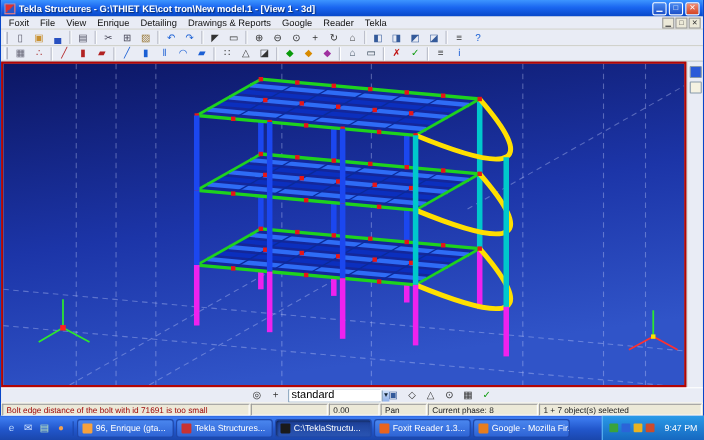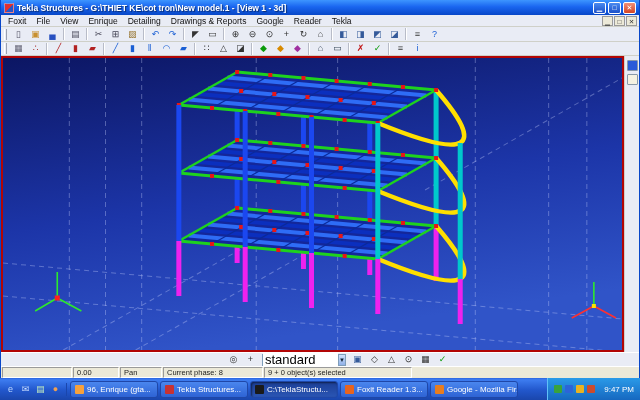--- a/index.html
+++ b/index.html
@@ -41,21 +41,21 @@
 .viewport{flex:1;border:2px solid #b20505;position:relative;min-width:0}
 .viewport svg{display:block;width:100%;height:100%}
 .right-strip{width:15px;background:#e9ecf5;display:flex;flex-direction:column;align-items:center;
   padding-top:4px;gap:3px;border-left:1px solid #cfd0c8}
 .dock-ic{width:11px;height:11px;border:1px solid #8899aa;border-radius:1px;cursor:pointer}
 
 
 .bottom-bar{height:14px;background:#e9ecf5;display:flex;align-items:center;font-size:8px;border-top:1px solid #fff}
 .bottom-bar .spacer{width:224px}
 .combo{display:flex;align-items:center;height:12px;background:#fff;border:1px solid #7f9db9;width:84px;margin:0 3px}
-.combo input{border:0;outline:0;width:75px;font-size:13px;padding-left:2px;font-family:inherit}
+.combo input{border:0;outline:0;width:84px;font-size:10px;padding-left:2px;font-family:inherit}
 .combo .arrow{width:12px;height:100%;background:linear-gradient(#cfe0fa,#8fb0e8);border-left:1px solid #7f9db9;
   font-size:6px;text-align:center;line-height:11px;color:#123;cursor:pointer}
 
 
 .statusbar{height:12px;background:#ece9d8;display:flex;font-size:7.5px;align-items:stretch;gap:1px;
   border-top:1px solid #fff;padding:0 1px}
 .status-cell{border:1px solid;border-color:#9a9a9a #fff #fff #9a9a9a;padding:0 3px;display:flex;
   align-items:center;white-space:nowrap;overflow:hidden;color:#222}
 .status-msg{flex:1;color:#9b0000}
 
@@ -345,25 +345,26 @@
           <span class="tbi" style="color: rgb(52, 90, 154);">▣</span>
           <span class="tbi" style="color: rgb(51, 51, 51);">◇</span>
           <span class="tbi" style="color: rgb(51, 51, 51);">△</span>
           <span class="tbi" style="color: rgb(51, 51, 51);">⊙</span>
           <span class="tbi" style="color: rgb(51, 51, 51);">▦</span>
           <span class="tbi" style="color: rgb(10, 154, 10);">✓</span>
         </span>
     </div>
 
     <div class="statusbar">
+      <div class="status-cell status-msg">Bolt edge distance of the bolt with id 71691 is too small</div>
       <div class="status-cell" style="width:70px"></div>
       <div class="status-cell" style="width:46px">0.00</div>
       <div class="status-cell" style="width:42px">Pan</div>
       <div class="status-cell" style="width:100px">Current phase: 8</div>
-      <div class="status-cell" style="width:148px">9 + 0 object(s) selected</div>
+      <div class="status-cell" style="width:148px">1 + 7 object(s) selected</div>
     </div>
   </div>
 
   <div class="taskbar">
     <span class="quick">
         <span class="ql" style="color: rgb(188, 216, 255);">e</span>
         <span class="ql" style="color: rgb(207, 226, 255);">✉</span>
         <span class="ql" style="color: rgb(191, 232, 191);">▤</span>
         <span class="ql" style="color: rgb(240, 160, 80);">●</span>
       </span>

